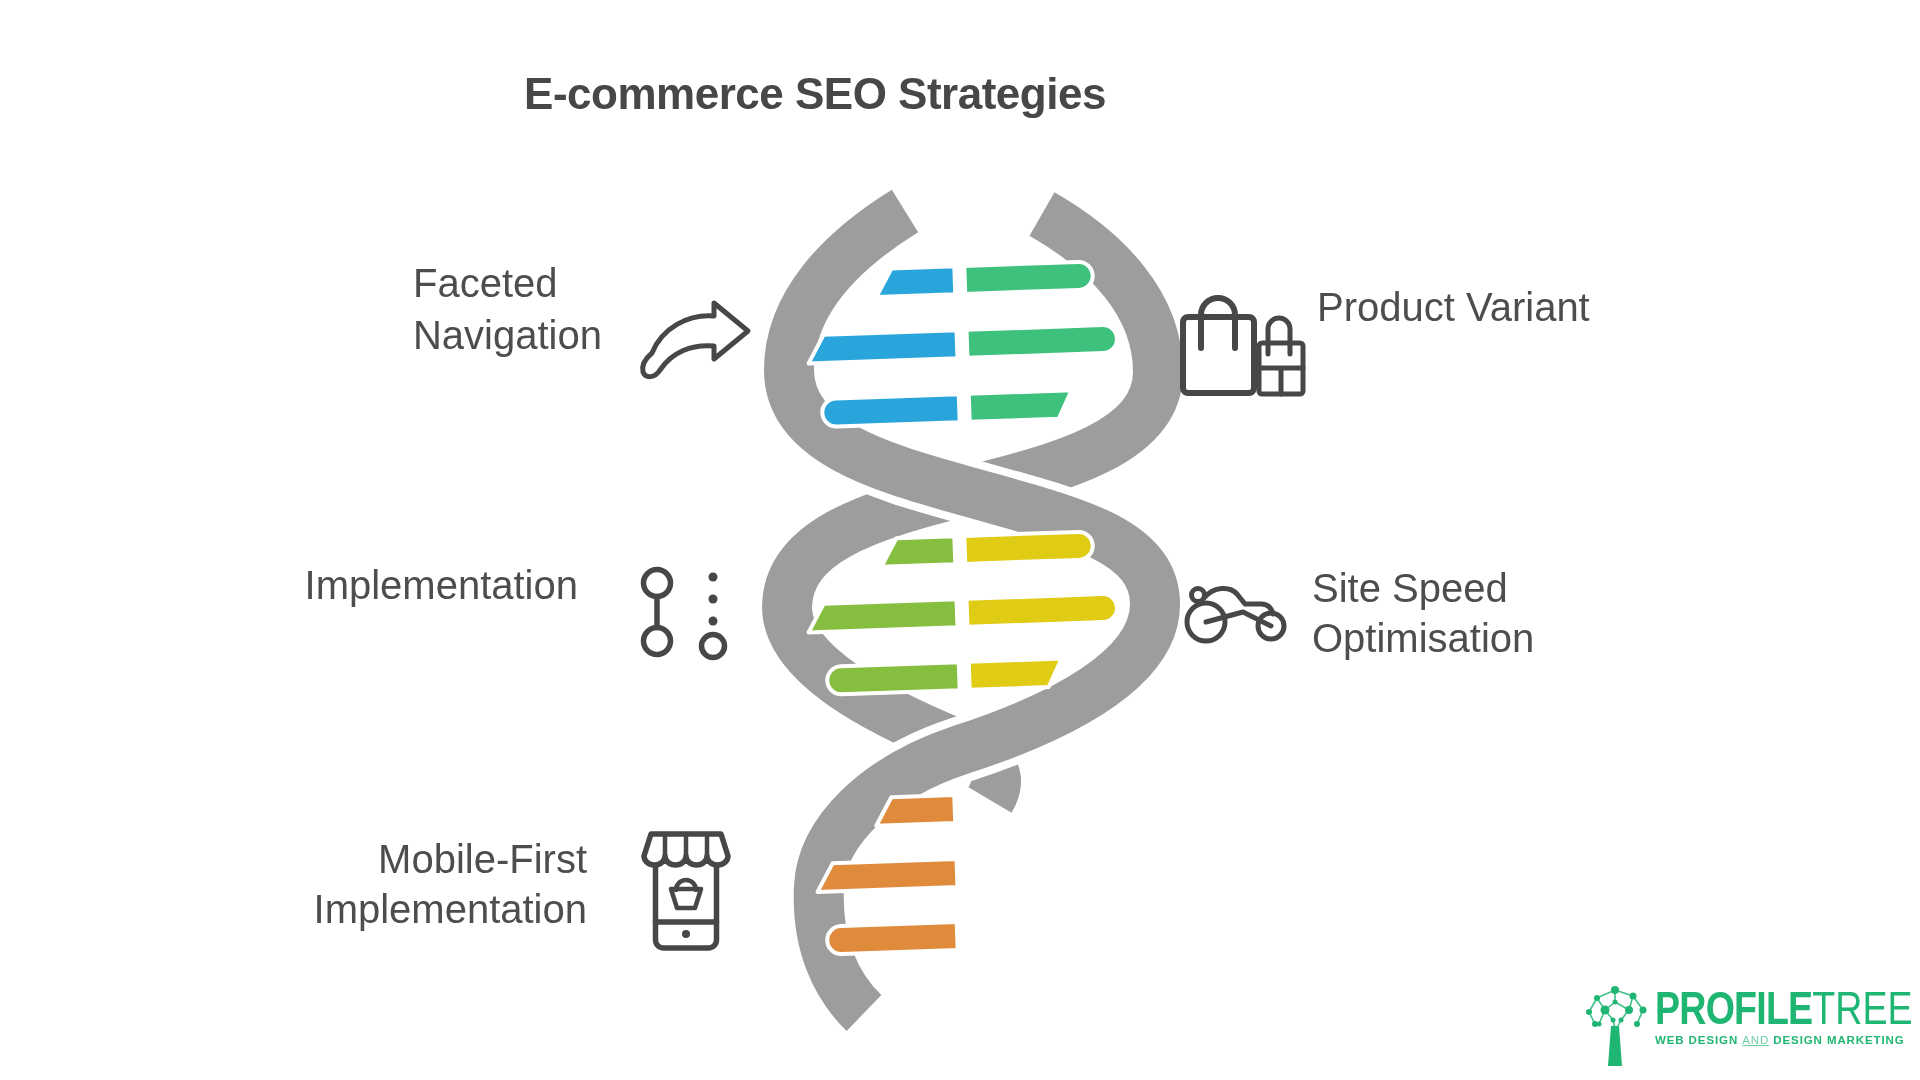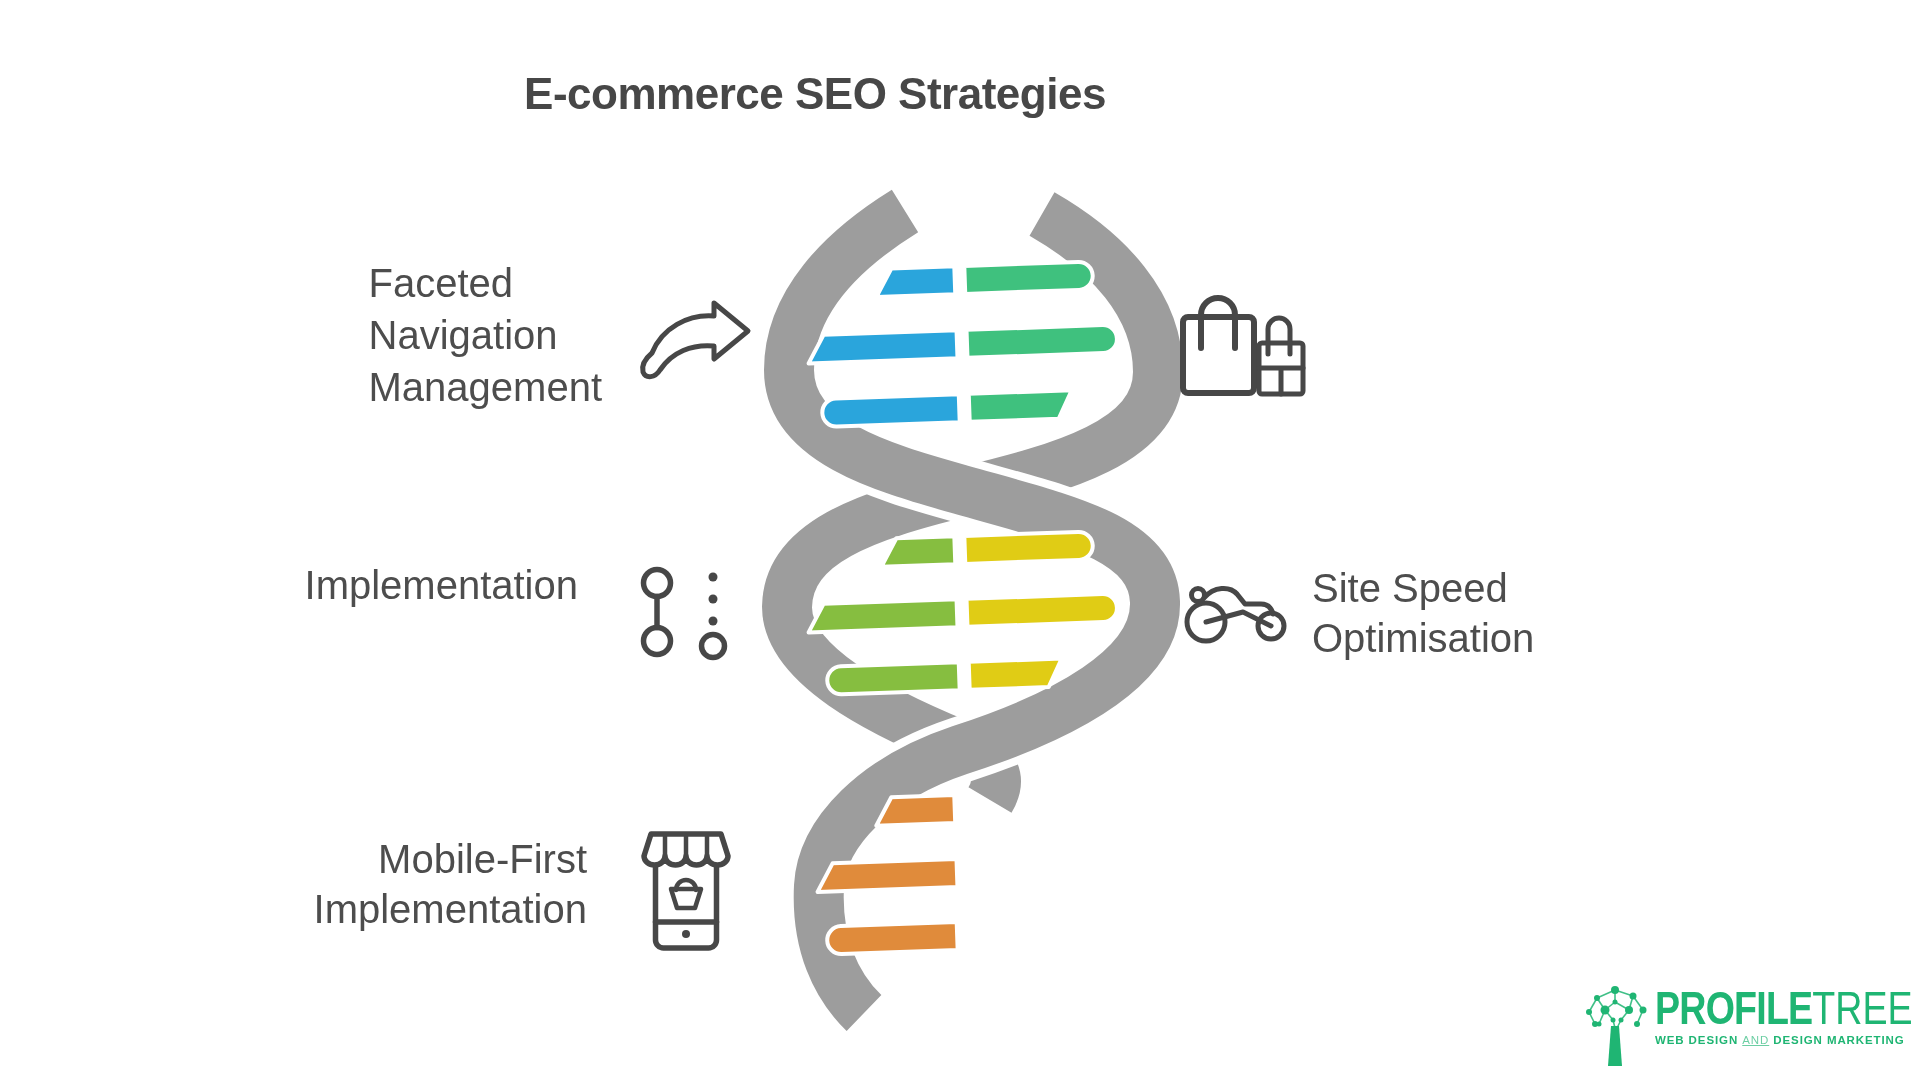--- a/index.html
+++ b/index.html
@@ -76,35 +76,35 @@
     <g transform="rotate(-2 900 875)">
       <path class="rung rung-orange" d="M 894,797 L 957,797 L 957,825 L 878,825 Z"></path>
       <path class="rung rung-orange" d="M 833,861 L 957,861 L 957,889 L 817,889 Z"></path>
       <path class="rung rung-orange" d="M 839,924 L 955,924 L 955,952 L 839,952 A 14 14 0 0 1 839,924 Z"></path>
     </g>
   </svg>
 
   <div class="label lh52" id="faceted">
     <div>Faceted</div>
     <div>Navigation</div>
-    <div>Management</div>
   </div>
   <svg class="icon-svg" style="left:628px;top:298px" width="126" height="88" viewBox="0 0 126 88">
     <path class="icon-stroke" style="stroke-width:5" d="M 24,55 C 34,30 60,16 86,18 L 86,5 L 120,33 L 86,61 L 86,48 C 64,46 44,54 32,72 C 27,80 18,81 15,74 C 13,66 18,60 24,55 Z"></path>
   </svg>
 
   <svg class="icon-svg" style="left:1178px;top:286px" width="130" height="114" viewBox="0 0 130 114">
     <rect class="icon-stroke" style="stroke-width:6" x="5" y="31" width="71" height="76" rx="5"></rect>
     <path class="icon-stroke" style="stroke-width:6" d="M 23,62 V 29 A 17 17 0 0 1 57,29 V 62"></path>
     <rect class="icon-stroke" style="stroke-width:5" x="81" y="57" width="44" height="51" rx="3"></rect>
     <path class="icon-stroke" style="stroke-width:5" d="M 90,57 V 43 A 11 11 0 0 1 112,43 V 57"></path>
     <path class="icon-stroke" style="stroke-width:5" d="M 90,57 V 68 M 112,57 V 68"></path>
     <path class="icon-stroke" style="stroke-width:5" d="M 81,82 H 125 M 103,82 V 108"></path>
   </svg>
   <div class="label lh50" id="product-variant">
+    <div>Product Variant</div>
   </div>
 
   <div class="label lh50" id="schema">
     <div>Implementation</div>
   </div>
   <svg class="icon-svg" style="left:633px;top:556px" width="100" height="104" viewBox="0 0 100 104">
     <circle class="icon-stroke" cx="24" cy="27" r="13.5"></circle>
     <path class="icon-stroke" d="M 24,40.5 V 71.5"></path>
     <circle class="icon-stroke" cx="24" cy="85" r="13.5"></circle>
     <circle class="icon-fill" cx="80" cy="21" r="4.5"></circle>

